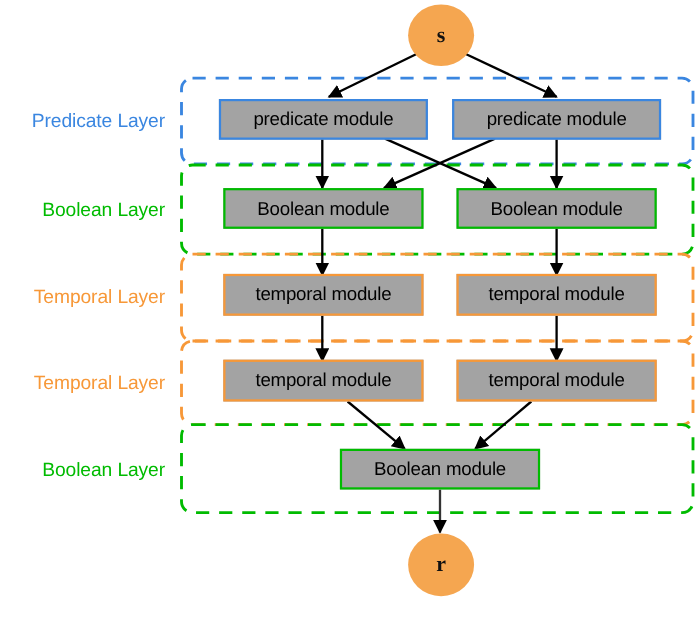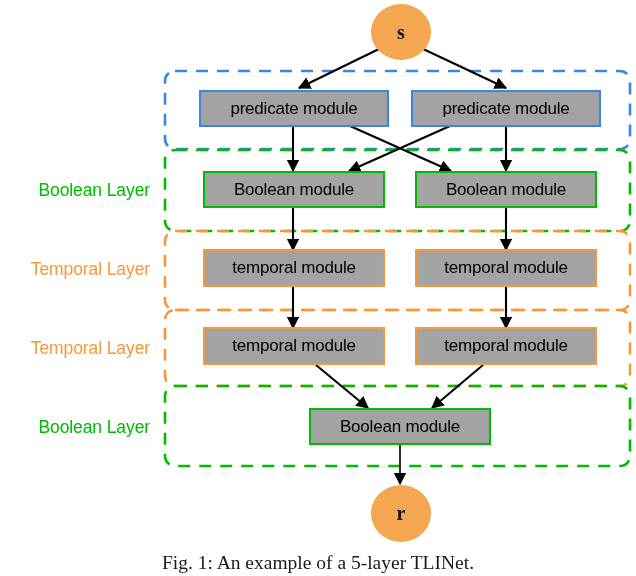--- a/index.html
+++ b/index.html
@@ -107,20 +107,21 @@
     <line x1="316" y1="365" x2="368" y2="408" stroke="#000000" stroke-width="2.1" marker-end="url(#arrowhead)"></line>
     <line x1="483" y1="365" x2="432" y2="408" stroke="#000000" stroke-width="2.1" marker-end="url(#arrowhead)"></line>
 
     <line x1="400" y1="445" x2="400" y2="484" stroke="#333333" stroke-width="2.1" marker-end="url(#arrowhead)"></line>
   </svg>
 
   <div class="node-circle" style="left:371px; top:4px; width:60px; height:56px; background:#f5a650;">
     <span>s</span>
   </div>
 
+  <div class="layer-label" style="left:0px; top:99px; width:150px; color:#3a86e0;">Predicate Layer</div>
   <div class="layer-label" style="left:0px; top:180px; width:150px; color:#00bb00;">Boolean Layer</div>
   <div class="layer-label" style="left:0px; top:259px; width:150px; color:#f79838;">Temporal Layer</div>
   <div class="layer-label" style="left:0px; top:338px; width:150px; color:#f79838;">Temporal Layer</div>
   <div class="layer-label" style="left:0px; top:417px; width:150px; color:#00bb00;">Boolean Layer</div>
 
   <div class="module-box" style="left:199px; top:90px; width:190px; height:37px; border-color:#3a86e0;">
     <span>predicate module</span>
   </div>
   <div class="module-box" style="left:411px; top:90px; width:190px; height:37px; border-color:#3a86e0;">
     <span>predicate module</span>
@@ -148,15 +149,14 @@
   </div>
 
   <div class="module-box" style="left:309px; top:408px; width:182px; height:37px; border-color:#00bb00;">
     <span>Boolean module</span>
   </div>
 
   <div class="node-circle" style="left:371px; top:485px; width:60px; height:57px; background:#f5a650;">
     <span>r</span>
   </div>
 
-  <div class="caption" style="top:552px;">Fig. 1: An example of a 5-layer TLINet.</div>
 
 </div>
 
 </body></html>

